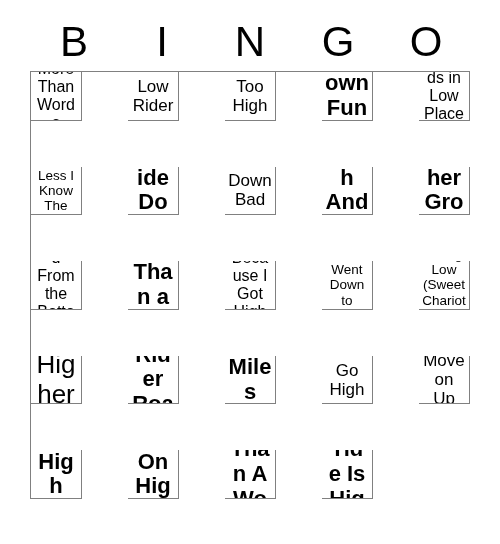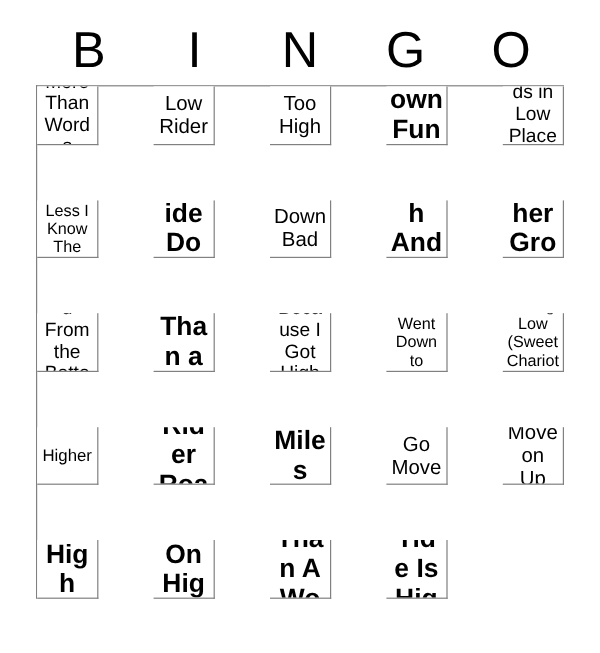--- a/index.html
+++ b/index.html
@@ -69,21 +69,21 @@
   }
   .cell-text {
     display: block;
     width: 100%;
     line-height: 1.12;
     word-wrap: break-word;
     color: #000000;
   }
   
   .fs-xl .cell-text { font-size: 17px; }
-  .fs-lg .cell-text { font-size: 14px; }
+  .fs-lg .cell-text { font-size: 26px; }
   .fs-md .cell-text { font-size: 22px; font-weight: bold; }
   .fs-sm .cell-text { font-size: 16px; }
   .fs-xs .cell-text { font-size: 13.5px; }
 </style>
 </head>
 <body>
 
 <div class="card">
 
   <div class="header-row">
@@ -143,21 +143,21 @@
       <div class="cell fs-lg">
         <span class="cell-text">Higher</span>
       </div>
       <div class="cell fs-md">
         <span class="cell-text">The Rider Road</span>
       </div>
       <div class="cell fs-md">
         <span class="cell-text">Eight Miles From</span>
       </div>
       <div class="cell fs-xl">
-        <span class="cell-text">Go Move</span>
+        <span class="cell-text">Go High</span>
       </div>
       <div class="cell fs-xl">
         <span class="cell-text">Move on Up</span>
       </div>
       <div class="cell fs-md">
         <span class="cell-text">Flying High Again</span>
       </div>
       <div class="cell fs-md">
         <span class="cell-text">Fire On High</span>
       </div>

